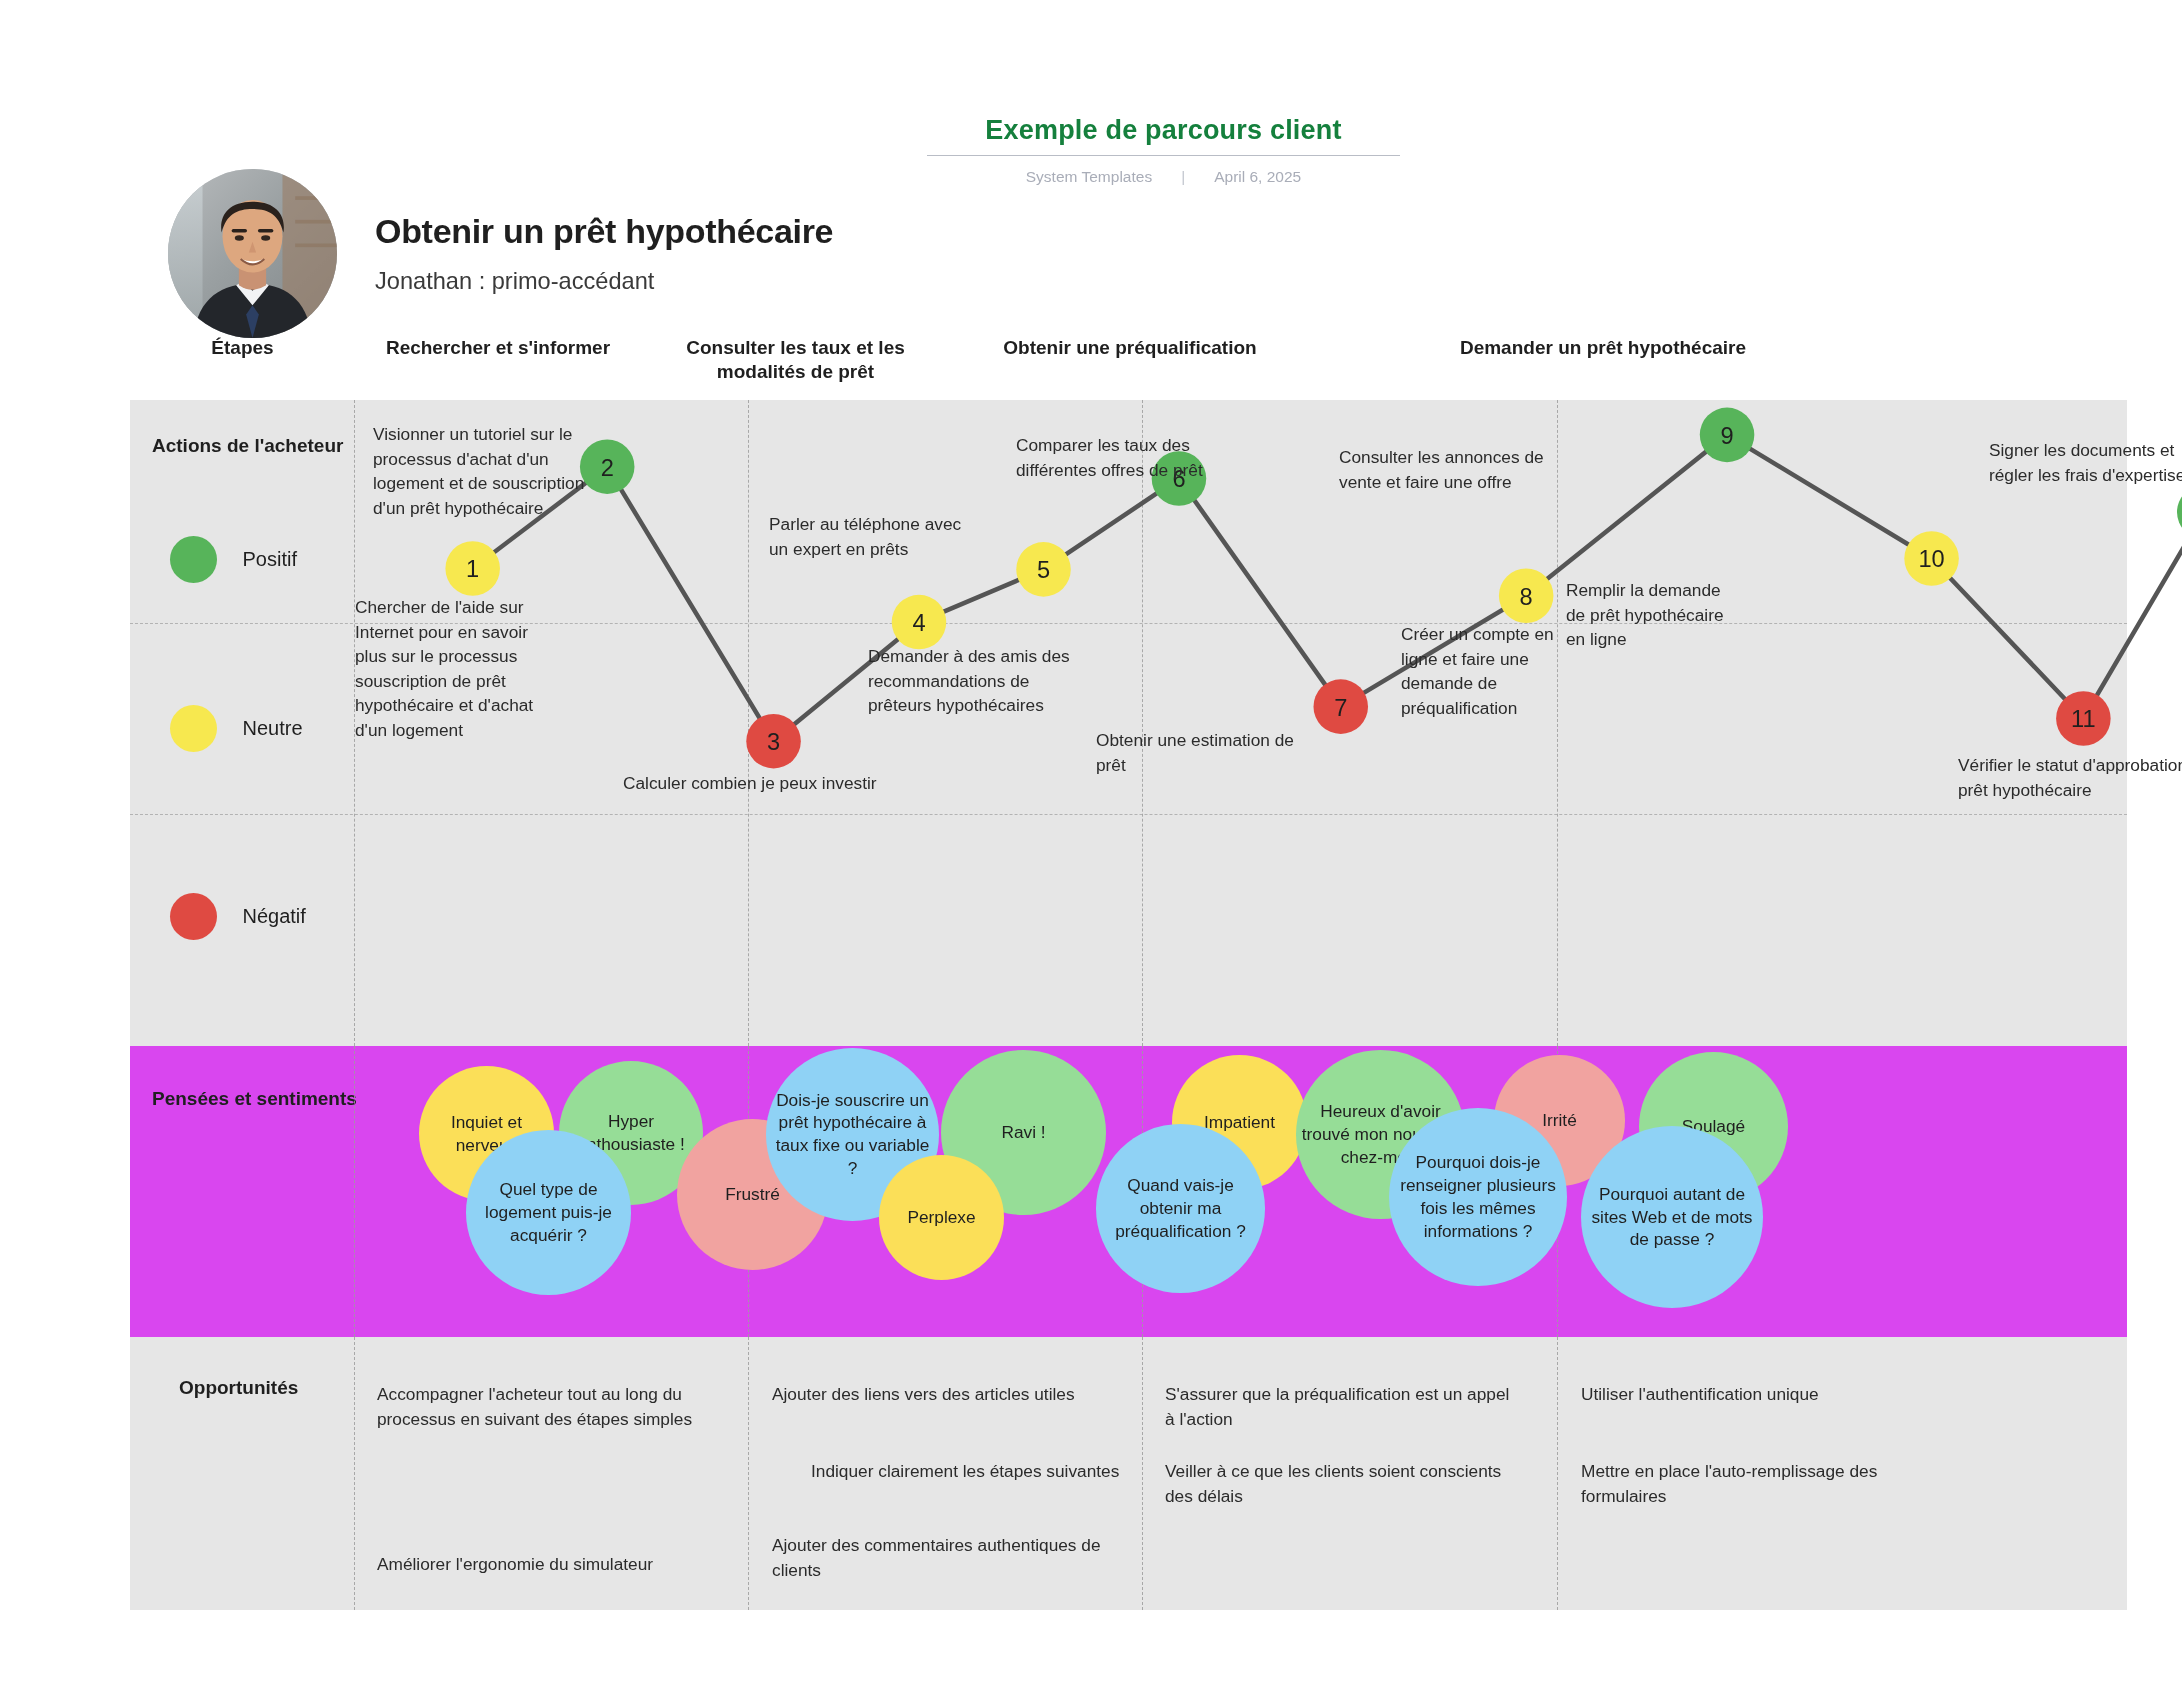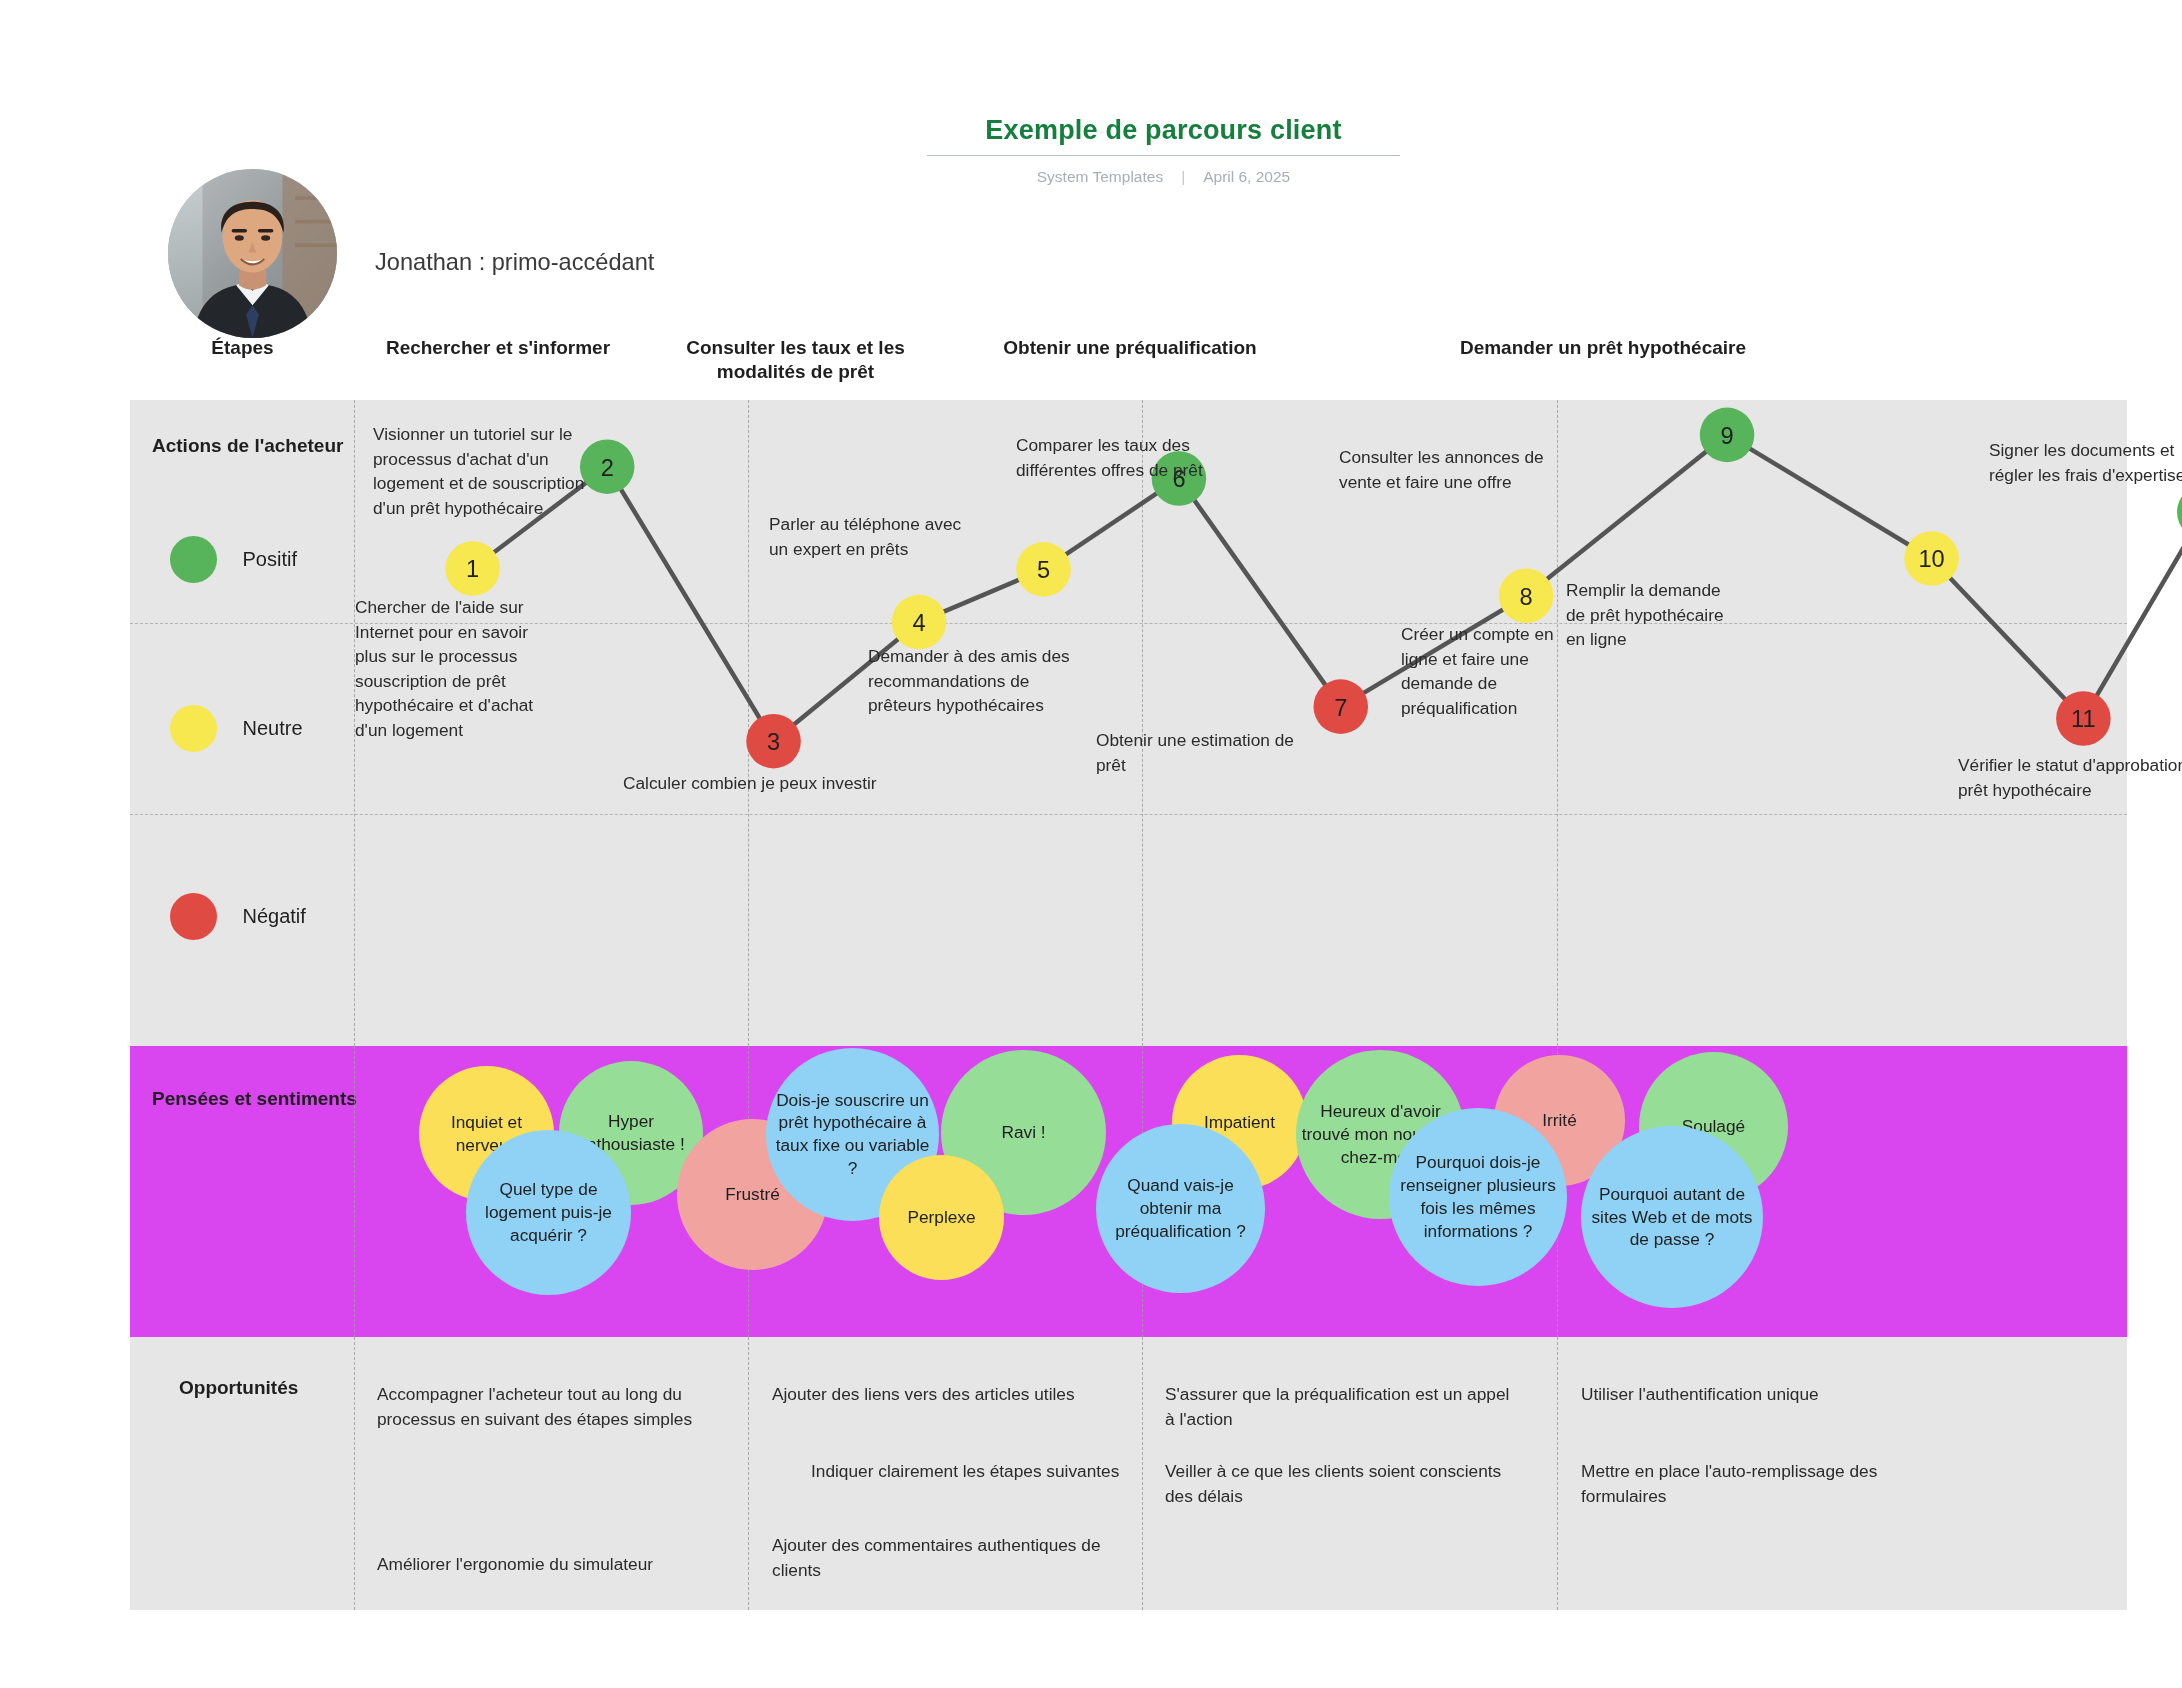--- a/index.html
+++ b/index.html
@@ -12,21 +12,21 @@
     position:relative;
   }
   
   .doc-header{position:absolute;left:927px;top:115px;width:473px;text-align:center;}
   .doc-header .title{
     font-size:27px;font-weight:bold;color:#15803d;letter-spacing:0.2px;
     padding-bottom:9px;border-bottom:1.8px solid #b9bdc6;display:block;
   }
   .doc-header .meta{
     margin-top:11.8px;font-size:15.5px;color:#a9adb8;display:flex;
-    justify-content:center;align-items:center;gap:18px;
+    justify-content:center;align-items:center;gap:29px;
   }
   .doc-header .meta .sep{color:#c3c7cf;}
 
   
   .persona{position:absolute;left:168px;top:169px;display:flex;align-items:center;}
   .avatar{
     width:169px;height:169px;border-radius:50%;overflow:hidden;flex:0 0 auto;
     background:#cfd3d6;position:relative;
   }
   .avatar svg{display:block;width:100%;height:100%;}
@@ -136,20 +136,21 @@
       <ellipse cx="78.5" cy="76" rx="5" ry="3" fill="#32261f"></ellipse>
       <ellipse cx="107.5" cy="76" rx="5" ry="3" fill="#32261f"></ellipse>
 
       <path d="M93 80 l-4 12 h8 Z" fill="#c98f6c" opacity=".75"></path>
 
       <path d="M80 99 Q93 110 106 99 Q93 104 80 99 Z" fill="#ffffff"></path>
       <path d="M80 99 Q93 111 106 99" stroke="#8a5a44" stroke-width="2.2" fill="none"></path>
     </svg>
   </div>
   <div class="persona-text">
+    <div class="persona-title">Obtenir un prêt hypothécaire</div>
     <div class="persona-sub">Jonathan : primo-accédant</div>
   </div>
 </div>
 
 <div class="grid">
 
   <div class="stage-head">
     <div class="cell" style="left:0;width:225px;">Étapes</div>
     <div class="cell" style="left:227px;width:282px;">Rechercher et s'informer</div>
     <div class="cell" style="left:520px;width:291px;">Consulter les taux et les modalités de prêt</div>

